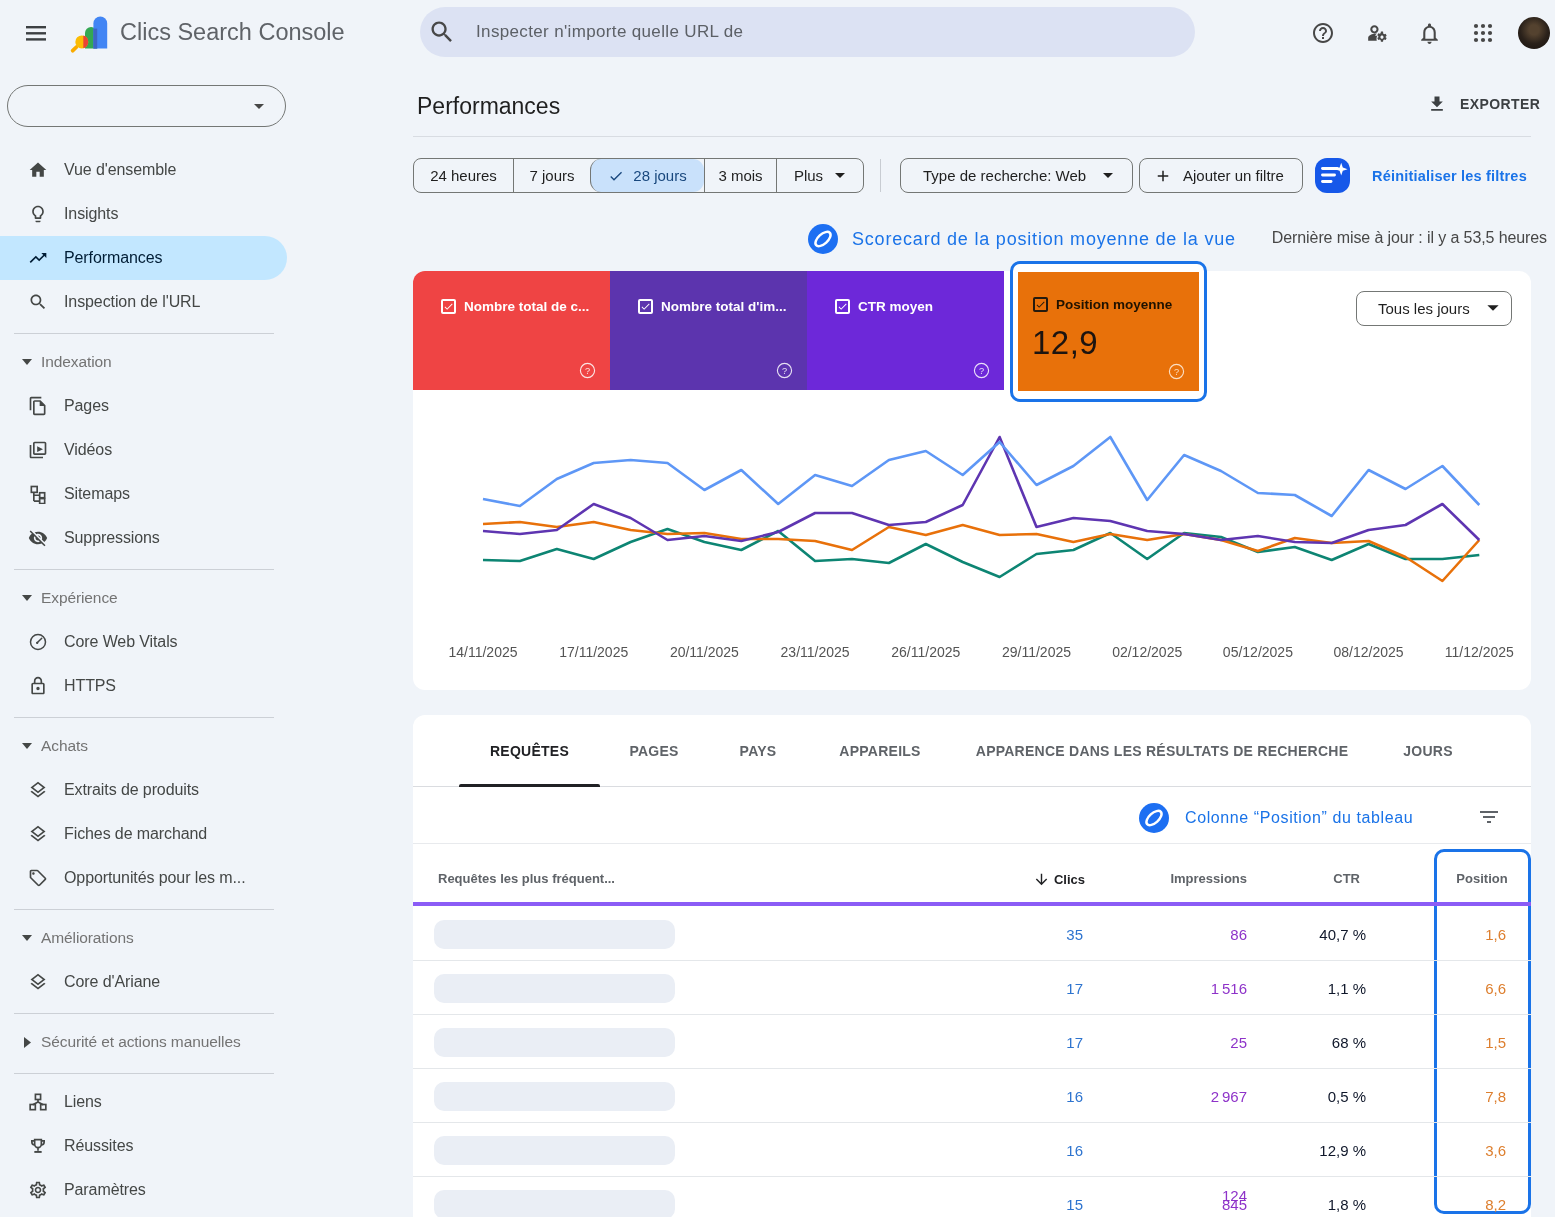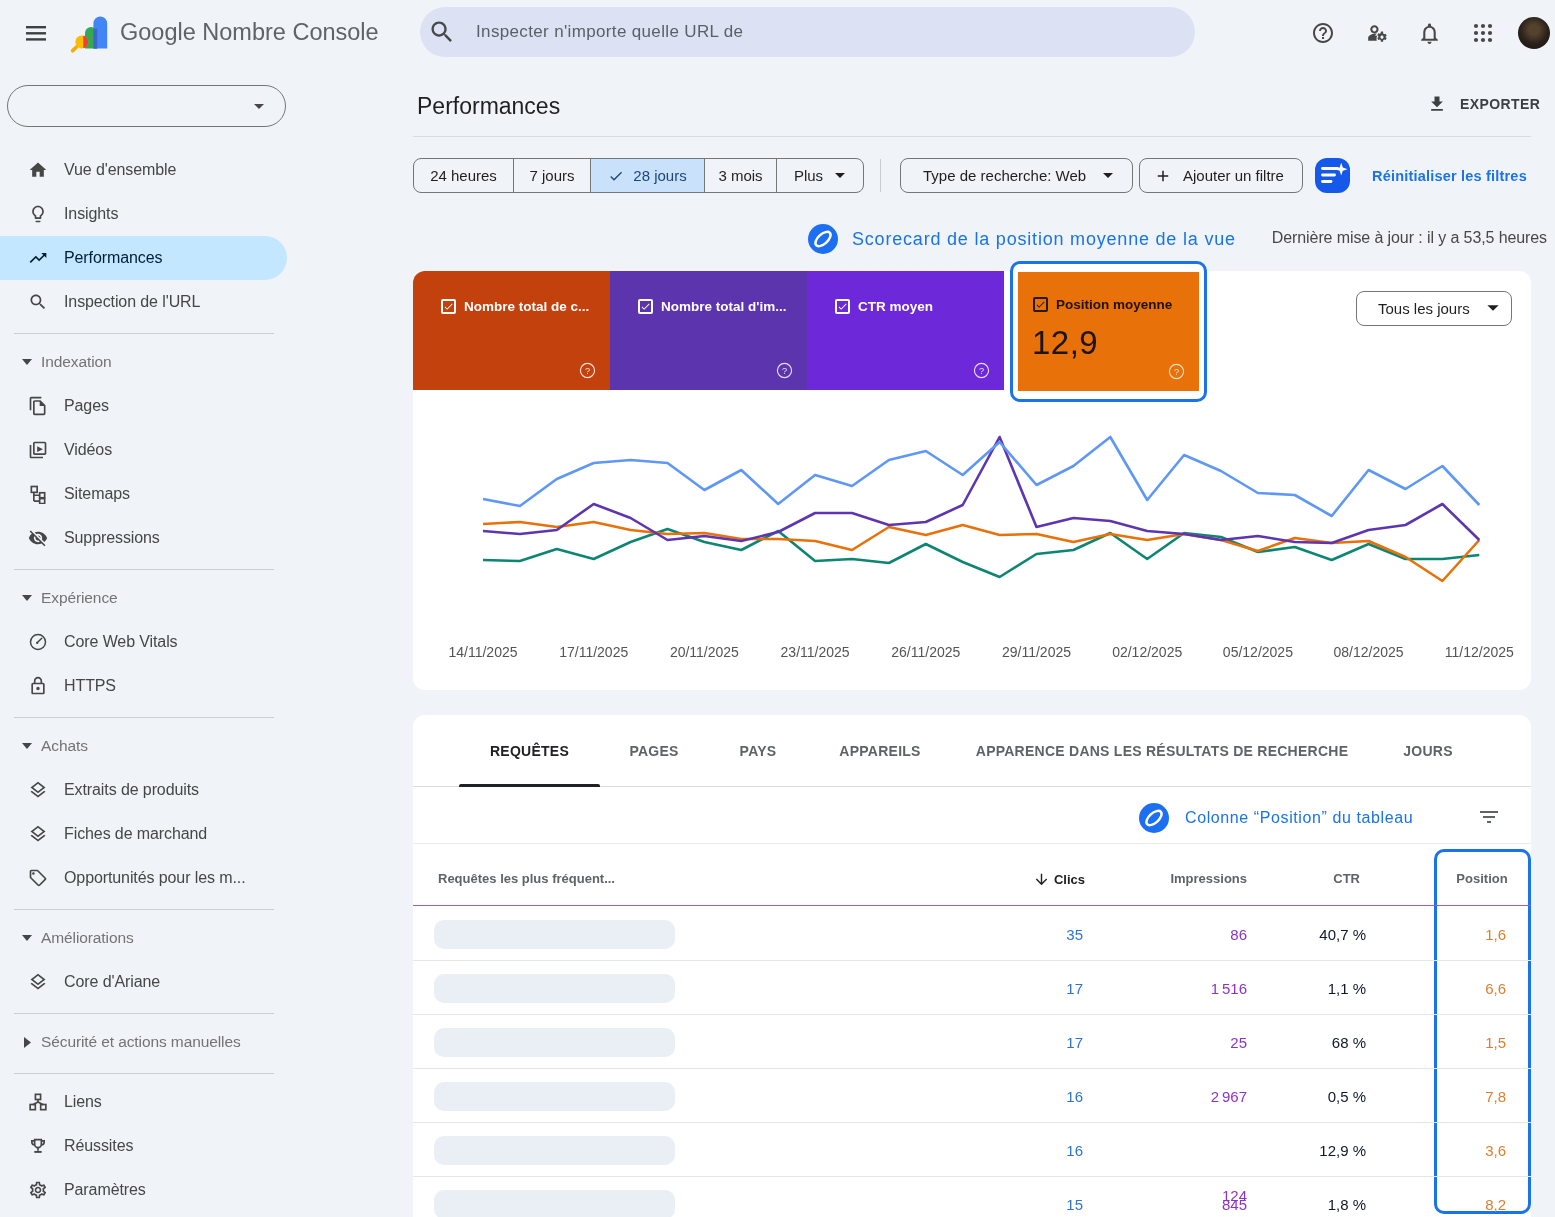--- a/index.html
+++ b/index.html
@@ -35,58 +35,58 @@
 
 #title { left:417px; top:93px; font-size:23px; color:#1f1f1f; }
 #exporter { top:94px; left:1427px; display:flex; align-items:center; color:#3c4043; }
 #exporter .tx { margin-left:13px; font-size:14px; font-weight:bold; letter-spacing:.4px; }
 #hdiv { left:413px; top:136px; width:1118px; height:1px; background:#d8dce2; }
 
 #chips { left:413px; top:158px; height:35px; display:flex; align-items:center; }
 .chipgrp { display:flex; height:35px; border:1px solid #747775; border-radius:8px; overflow:hidden; }
 .chip { display:flex; align-items:center; justify-content:center; font-size:15px; color:#1f1f1f; border-left:1px solid #747775; height:100%; }
 .chip:first-child { border-left:none; }
-.chip.on { background:#c9e1fb; }
+.chip.on { background:#c9e1fb;border-radius:11px; }
 .ochip { display:flex; align-items:center; height:35px; border:1px solid #747775; border-radius:8px; font-size:15px; color:#1f1f1f; }
 #vsep { width:1px; height:33px; background:#c8ccd2; margin-left:16px; }
 #tunebtn { margin-left:12px; width:35px; height:35px; background:#1658e9; border-radius:12px; display:flex; align-items:center; justify-content:center; }
 #resetlink { margin-left:22px; font-size:14.5px; font-weight:bold; color:#1a73e8; letter-spacing:.2px; }
 
 #guide1 { left:808px; top:224px; display:flex; align-items:center; }
 #guide1 .tx { margin-left:14px; font-size:18px; color:#1a73e8; letter-spacing:.8px; }
 #lastupd { top:229px; right:8px; font-size:16px; color:#474747; letter-spacing:-0.1px; }
 
 
 #card1 { left:413px; top:271px; width:1118px; height:419px; background:#fff; border-radius:12px; }
 .mcard { position:absolute; top:0; height:119px; width:197px; color:#fff; }
 .mcard .row { display:flex; align-items:center; margin:28px 0 0 28px; }
 .cb { width:15px; height:15px; border:2px solid #fff; border-radius:2px; display:flex; align-items:center; justify-content:center; }
 .mcard .lb { margin-left:8px; font-size:13.5px; font-weight:bold; white-space:nowrap; }
 .mcard .help { position:absolute; right:14px; bottom:11px; opacity:.85; }
-#mblue { left:0; background:#c2410c; border-radius:12px 0 0 0; }
+#mblue { left:0; background:#ef4444; border-radius:12px 0 0 0; }
 #mpurple { left:197px; background:#5c34ae; }
 #mteal { left:394px; background:#6d28d9; }
 #hlcard { position:absolute; left:597px; top:-10px; width:197px; height:141px; background:#fff; border:3px solid #1a73e8; border-radius:10px; }
 #morange { position:absolute; left:5px; top:8px; width:181px; height:119px; background:#e8710a; color:#1f1200; }
 #morange .row { margin:25px 0 0 15px; }
 #morange .cb { border-color:#241a0e; }
 #morange .big { margin:12px 0 0 14px; font-size:33px; letter-spacing:.5px; color:#1c1410; }
 #morange .help { opacity:.95; }
 #tousjours { position:absolute; left:943px; top:20px; width:156px; height:35px; }
 
 
 #card2 { left:413px; top:715px; width:1118px; height:502px; background:#fff; border-radius:12px 12px 0 0; }
 #tabs { position:absolute; left:0; top:0; width:100%; height:72px; border-bottom:1px solid #dadce0; }
 .tab { position:absolute; top:0; height:72px; display:flex; align-items:center; justify-content:center; font-size:14px; letter-spacing:.25px; color:#5f6368; font-weight:bold; white-space:nowrap; }
 .tab.on { color:#202124; }
 #tabline { position:absolute; left:46px; top:69px; width:141px; height:3px; background:#202124; border-radius:2px 2px 0 0; }
 #guide2 { position:absolute; left:726px; top:88px; display:flex; align-items:center; }
 #guide2 .tx { margin-left:16px; font-size:16px; color:#1a73e8; letter-spacing:.6px; }
 #funnel { position:absolute; left:1064px; top:90px; }
-#thead { position:absolute; left:0; top:128px; border-top:1px solid #e8eaed; width:100%; height:63px; border-bottom:1px solid #8b5cf6; font-size:13px; color:#5f6368; font-weight:bold; }
+#thead { position:absolute; left:0; top:128px; border-top:1px solid #e8eaed; width:100%; height:63px; border-bottom:4px solid #8b5cf6; font-size:13px; color:#5f6368; font-weight:bold; }
 #thead .c1 { position:absolute; left:25px; top:27px; }
 .hr { position:absolute; top:27px; text-align:right; }
 #thead .clics { color:#202124; display:flex; align-items:center; }
 .trow { position:absolute; left:0; width:100%; height:54px; border-bottom:1px solid #e4e7ea; font-size:15px; }
 .pill { position:absolute; left:21px; top:13px; width:241px; height:29px; background:#eaeef5; border-radius:10px; }
 .v { position:absolute; top:19px; text-align:right; }
 .vc { color:#2e74cf; }
 .vi { color:#8e33c9; }
 .vt { color:#0f172a; }
 .vp { color:#dd7e2d; }
@@ -107,21 +107,21 @@
 <div id="logoicon" class="abs">
 <svg width="40" height="42" viewBox="0 0 40 42">
   <path d="M15 21.1 a6.1 6.1 0 0 1 12.2 0 V36.6 H15 Z" fill="#34a853"></path>
   <path d="M23.4 11.5 a6.9 6.9 0 0 1 13.8 0 V36.6 H23.4 Z" fill="#4285f4"></path>
   <rect x="23.4" y="16.6" width="3.8" height="20" fill="#3e66c4"></rect>
   <path d="M6.5 35 L2.7 38.7" stroke="#f9ab00" stroke-width="3.8" stroke-linecap="round"></path>
   <circle cx="11.8" cy="29.9" r="6.5" fill="#fbbc04"></circle>
   <path d="M13.3 23.6 A6.5 6.5 0 0 1 13.3 36.2 Z" fill="#ea4335"></path>
 </svg>
 </div>
-<div id="logotext" class="abs">Google Nombre Console</div>
+<div id="logotext" class="abs">Clics Search Console</div>
 <div id="searchbar" class="abs">
   <svg class="mag" width="28" height="28" viewBox="0 0 24 24">
       <path fill="#474747" d="M15.5 14h-.79l-.28-.27C15.41 12.59 16 11.11 16 9.5 16 5.91 13.09 3 9.5 3S3 5.91 3 9.5 5.91 16 9.5 16c1.61 0 3.09-.59 4.23-1.57l.27.28v.79l5 4.99L20.49 19l-4.99-5zm-6 0C7.01 14 5 11.99 5 9.5S7.01 5 9.5 5 14 7.01 14 9.5 11.99 14 9.5 14z"></path>
     </svg>
   <span class="ph">Inspecter n'importe quelle URL de</span>
 </div>
 <div class="abs topico" style="left:1311px;">
 <svg width="24" height="24" viewBox="0 0 24 24">
       <path fill="#474747" d="M11 18h2v-2h-2v2zm1-16C6.48 2 2 6.48 2 12s4.48 10 10 10 10-4.48 10-10S17.52 2 12 2zm0 18c-4.41 0-8-3.59-8-8s3.59-8 8-8 8 3.59 8 8-3.59 8-8 8zm0-14c-2.21 0-4 1.79-4 4h2c0-1.1.9-2 2-2s2 .9 2 2c0 2-3 1.75-3 5h2c0-2.25 3-2.5 3-5 0-2.21-1.79-4-4-4z"></path>
     </svg>

